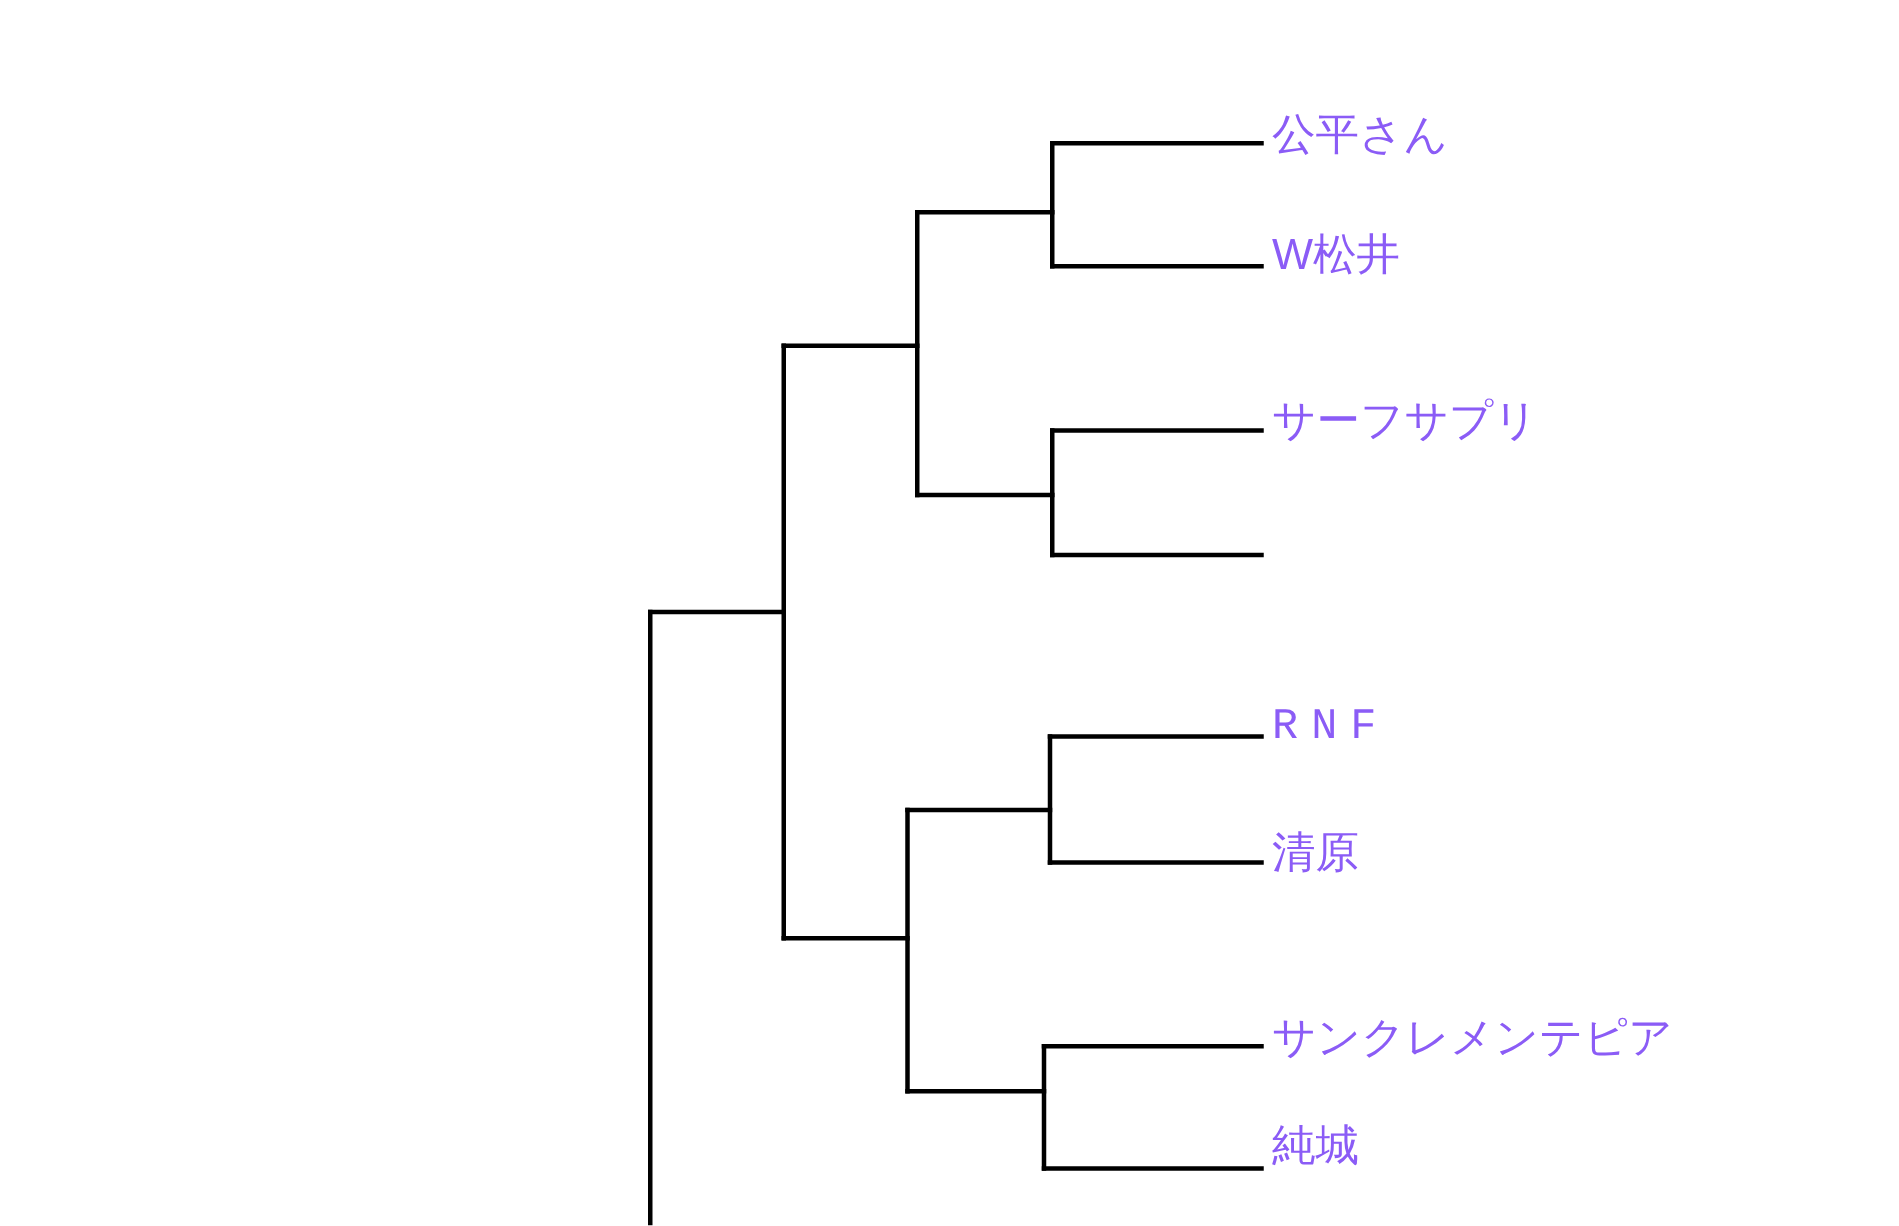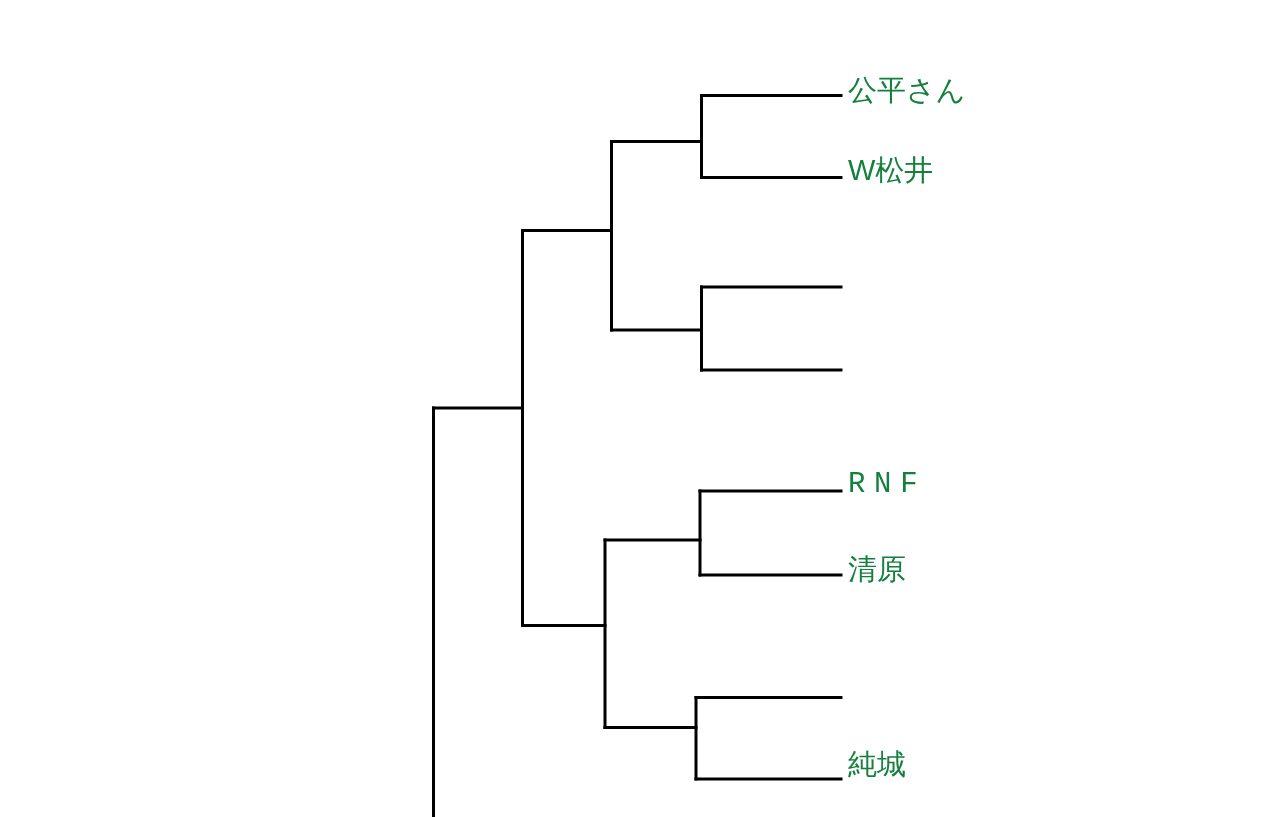--- a/index.html
+++ b/index.html
@@ -22,21 +22,21 @@
     width: 1266px;
     height: 817px;
   }
   .leaf-label {
     position: absolute;
     left: 848px;
     height: 34px;
     line-height: 34px;
     font-size: 29px;
     font-weight: 400;
-    color: #15803d;
+    color: #8b5cf6;
     white-space: nowrap;
   }
   
   .r0 { top: 72.5px; }
   .r1 { top: 153px; }
   .r2 { top: 264px; }
   .r3 { top: 347px; }
   .r4 { top: 468px; letter-spacing: 0.3em; font-family: Liberation Mono, monospace; } 
   .r5 { top: 552px; }
   .r6 { top: 674.5px; }
@@ -68,17 +68,19 @@
       <line x1="605" y1="540" x2="605" y2="727.5" stroke="#000000" stroke-width="3" stroke-linecap="square"></line>
       <line x1="522.5" y1="230.5" x2="611.5" y2="230.5" stroke="#000000" stroke-width="3" stroke-linecap="square"></line>
       <line x1="522.5" y1="625.5" x2="605" y2="625.5" stroke="#000000" stroke-width="3" stroke-linecap="square"></line>
       <line x1="522.5" y1="230.5" x2="522.5" y2="625.5" stroke="#000000" stroke-width="3" stroke-linecap="square"></line>
       <line x1="433.5" y1="408" x2="522.5" y2="408" stroke="#000000" stroke-width="3" stroke-linecap="square"></line>
       <line x1="433.5" y1="408" x2="433.5" y2="818" stroke="#000000" stroke-width="3" stroke-linecap="square"></line>
     </svg>
 
   <div class="leaf-label r0">公平さん</div>
   <div class="leaf-label r1">W松井</div>
+  <div class="leaf-label r2">サーフサプリ</div>
   <div class="leaf-label r4">RNF</div>
   <div class="leaf-label r5">清原</div>
+  <div class="leaf-label r6">サンクレメンテピア</div>
   <div class="leaf-label r7">純城</div>
 
 </div>
 
 </body></html>

